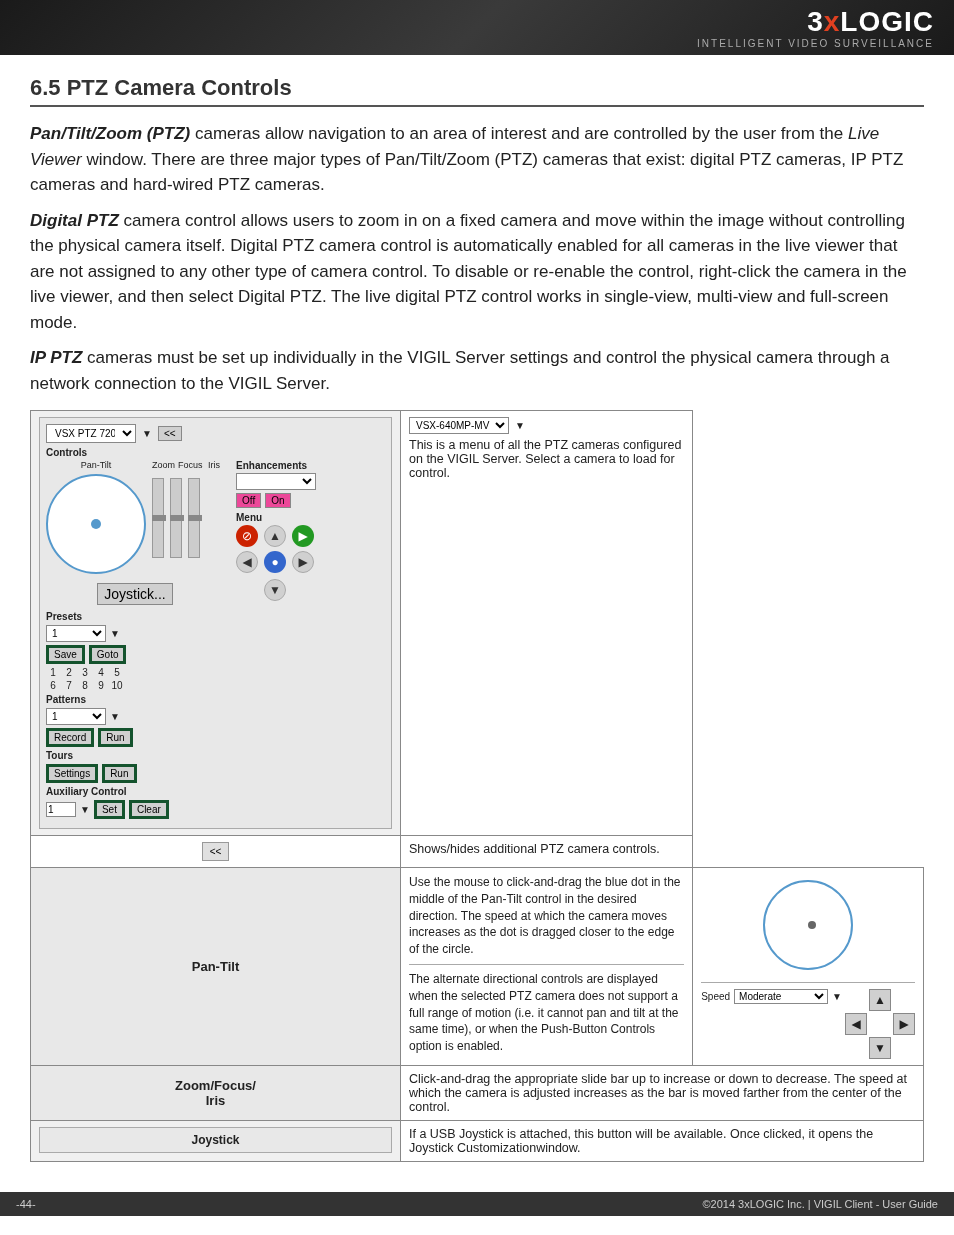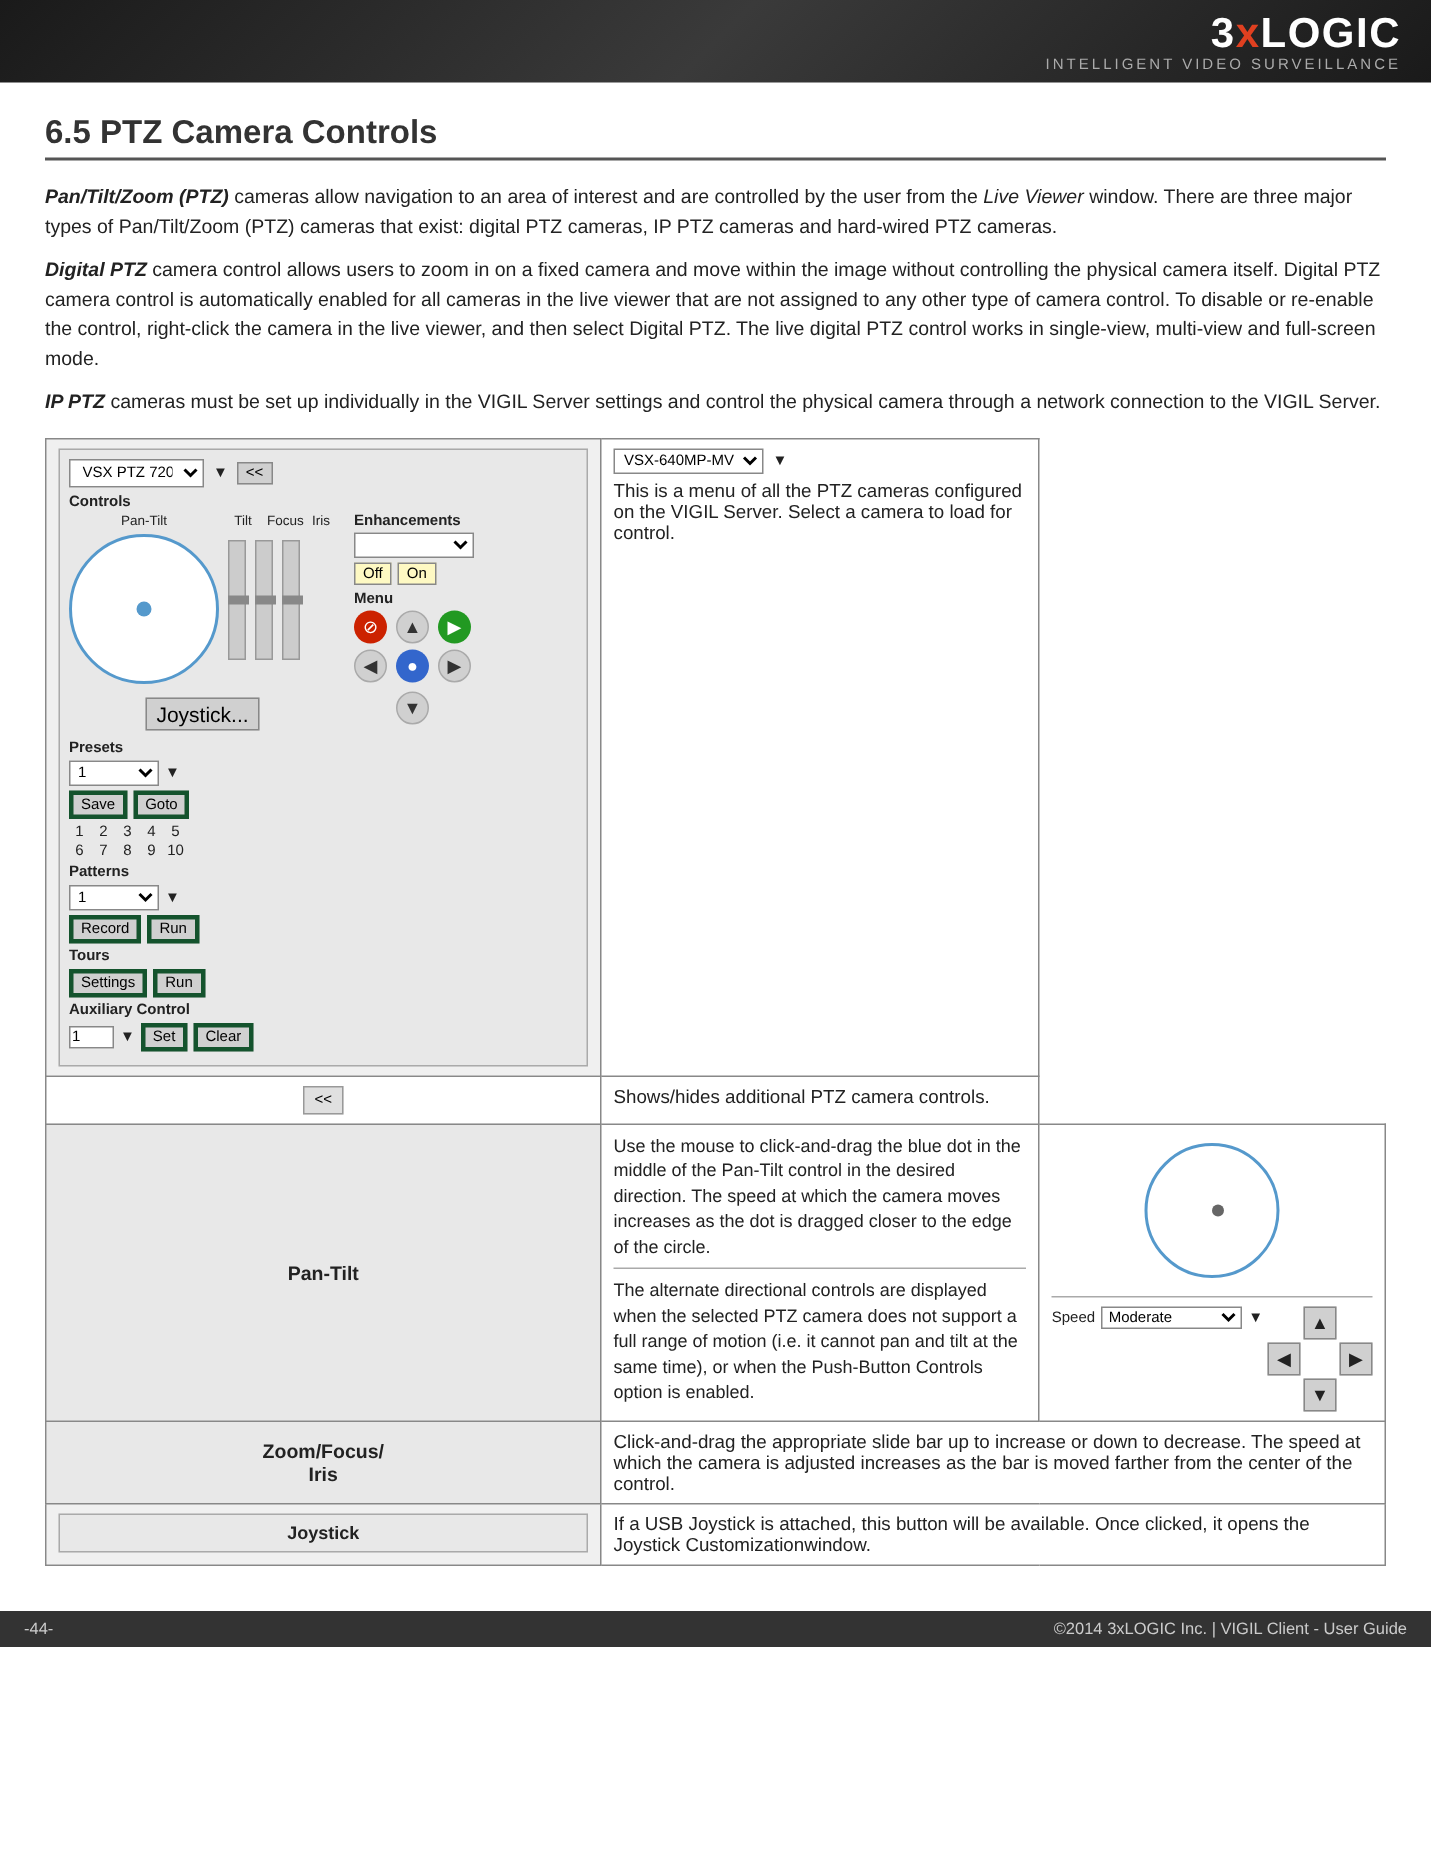--- a/index.html
+++ b/index.html
@@ -49,21 +49,21 @@
       font-size: 22px;
       font-weight: bold;
       color: #333;
       border-bottom: 2px solid #555;
       padding-bottom: 4px;
       margin-bottom: 14px;
     }
 
     
     .body-text {
-      font-size: 13px;
+      font-size: 17px;
       line-height: 1.5;
       margin-bottom: 10px;
       color: #222;
     }
     .body-text .bold-italic { font-weight: bold; font-style: italic; }
     .body-text .italic { font-style: italic; }
 
     
     .ref-table {
       width: 100%;
@@ -181,21 +181,21 @@
     .num-cell { font-size: 10px; width: 14px; text-align: center; }
     .patterns-row { display: flex; align-items: center; gap: 4px; margin-bottom: 3px; }
     .tours-row { display: flex; align-items: center; gap: 4px; margin-bottom: 3px; }
     .aux-row { display: flex; align-items: center; gap: 4px; margin-bottom: 3px; }
     .aux-input { width: 30px; font-size: 10px; border: 1px solid #888; background: #fff; padding: 1px; }
 
     
     .enhancements-area { margin-left: 4px; }
     .enh-select { width: 80px; font-size: 10px; border: 1px solid #888; background: #fff; padding: 1px; margin-bottom: 3px; }
     .enh-btns { display: flex; gap: 4px; margin-bottom: 4px; }
-    .enh-btn { font-size: 10px; background: #fef9c3; border: 1px solid #888; padding: 1px 5px; }
+    .enh-btn { font-size: 10px; background: #ec4899; border: 1px solid #888; padding: 1px 5px; }
     .menu-label { font-size: 10px; font-weight: bold; margin-bottom: 2px; }
     .menu-icons { display: grid; grid-template-columns: repeat(3, 24px); gap: 4px; }
     .menu-icon { width: 22px; height: 22px; border-radius: 50%; display: flex; align-items: center; justify-content: center; font-size: 12px; }
     .icon-red { background: #cc2200; color: #fff; }
     .icon-green { background: #229922; color: #fff; }
     .icon-arrow { background: #d0d0d0; color: #333; border: 1px solid #aaa; }
     .icon-blue { background: #3366cc; color: #fff; }
     .icon-down { background: #d0d0d0; color: #333; border: 1px solid #aaa; margin-top: 2px; }
 
     
@@ -315,21 +315,21 @@
               <span style="font-size:10px;">▼</span>
               <button class="ptz-btn-sm">&lt;&lt;</button>
             </div>
 
             <div class="controls-label">Controls</div>
             <div style="display:flex; gap:8px;">
 
               <div>
                 <div style="display:flex; gap:6px; margin-bottom:4px;">
                   <span style="font-size:9px;width:100px;text-align:center;">Pan-Tilt</span>
-                  <span style="font-size:9px;width:20px;text-align:center;">Tilt</span>
+                  <span style="font-size:9px;width:20px;text-align:center;">Zoom</span>
                   <span style="font-size:9px;width:20px;text-align:center;">Focus</span>
                   <span style="font-size:9px;width:20px;text-align:center;">Iris</span>
                 </div>
                 <div style="display:flex;gap:6px;">
                   <div class="pantilt-container">
                     <div class="pantilt-dot"></div>
                   </div>
                   <div class="sliders-area">
                     <div class="slider-col">
                       <div class="slider-track">

